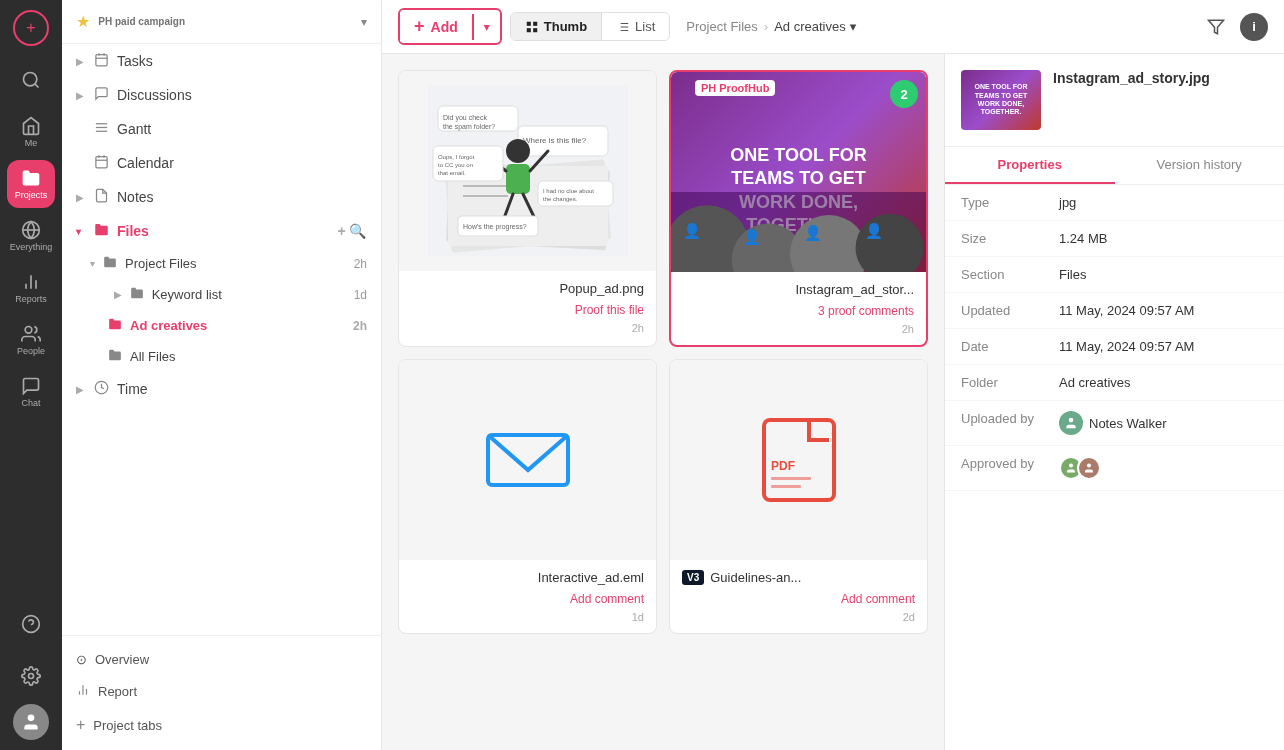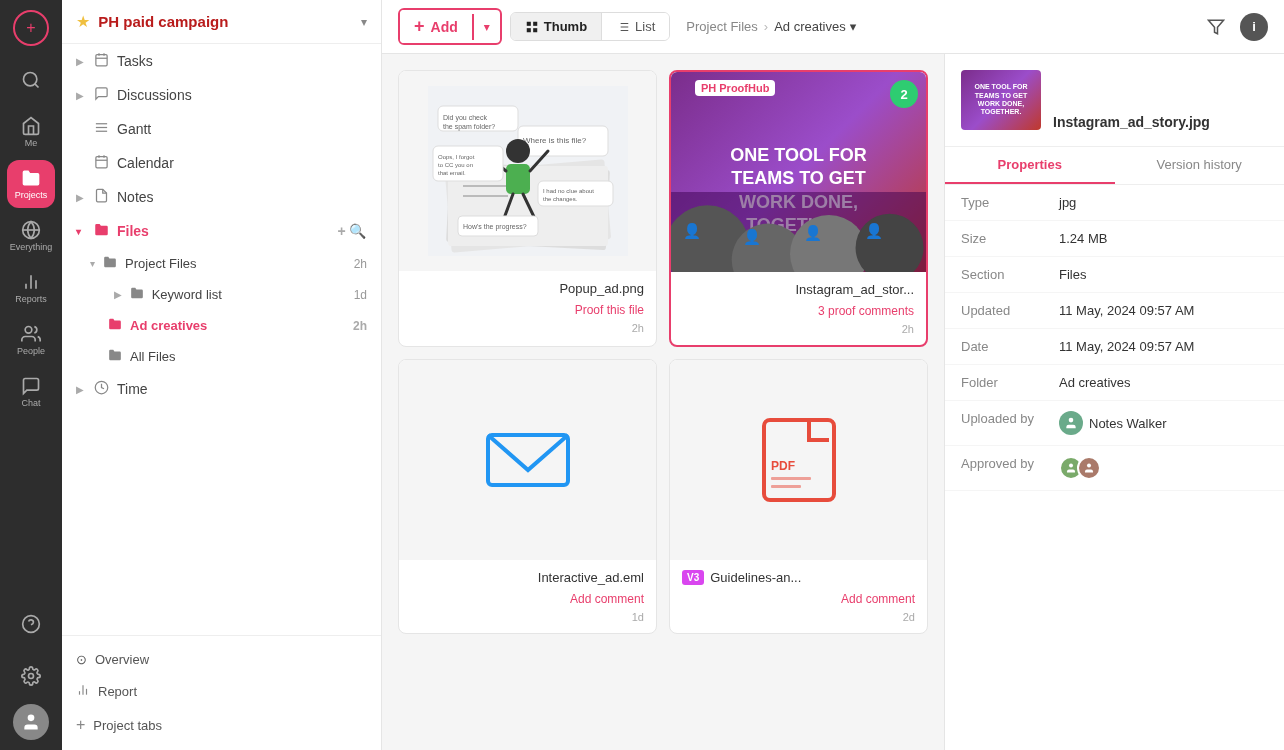--- a/index.html
+++ b/index.html
@@ -60,21 +60,21 @@
       flex-shrink: 0;
     }
     .sidebar-header {
       padding: 12px 14px;
       display: flex;
       align-items: center;
       gap: 8px;
       border-bottom: 1px solid #eee;
     }
     .sidebar-header-star { color: #f0c040; font-size: 16px; }
-    .sidebar-header-title { font-size: 15px; font-weight: 600; color: #b91c1c; flex: 1; }
+    .sidebar-header-title { font-size: 10px; font-weight: 600; color: #737373; flex: 1; }
     .sidebar-header-chevron { color: #888; font-size: 12px; }
 
     .sidebar-item {
       display: flex;
       align-items: center;
       padding: 8px 14px;
       gap: 8px;
       cursor: pointer;
       color: #444;
       font-size: 14px;
@@ -278,21 +278,21 @@
     .right-panel {
       width: 340px;
       background: #fff;
       border-left: 1px solid #e5e5e5;
       display: flex;
       flex-direction: column;
       flex-shrink: 0;
     }
     .right-panel-thumb {
       display: flex;
-      align-items: flex-end;
+      align-items: flex-start;
       gap: 12px;
       padding: 16px;
       border-bottom: 1px solid #eee;
     }
     .right-panel-thumb-img {
       width: 80px; height: 60px;
       border-radius: 4px;
       overflow: hidden;
       flex-shrink: 0;
     }
@@ -332,21 +332,21 @@
     .prop-avatar {
       width: 24px; height: 24px; border-radius: 50%; background: #ccc;
       overflow: hidden; display: flex; align-items: center; justify-content: center;
       font-size: 10px; color: #fff; flex-shrink: 0;
     }
     .prop-avatars { display: flex; gap: -4px; }
     .prop-avatars .prop-avatar + .prop-avatar { margin-left: -6px; }
 
     
     .v3-badge {
-      background: #d946ef;
+      background: #0f172a;
       color: #fff;
       font-size: 10px;
       font-weight: 700;
       padding: 2px 5px;
       border-radius: 3px;
     }
 
     
     .illus-wrapper { position: relative; width: 100%; height: 100%; display: flex; align-items: center; justify-content: center; }
 

